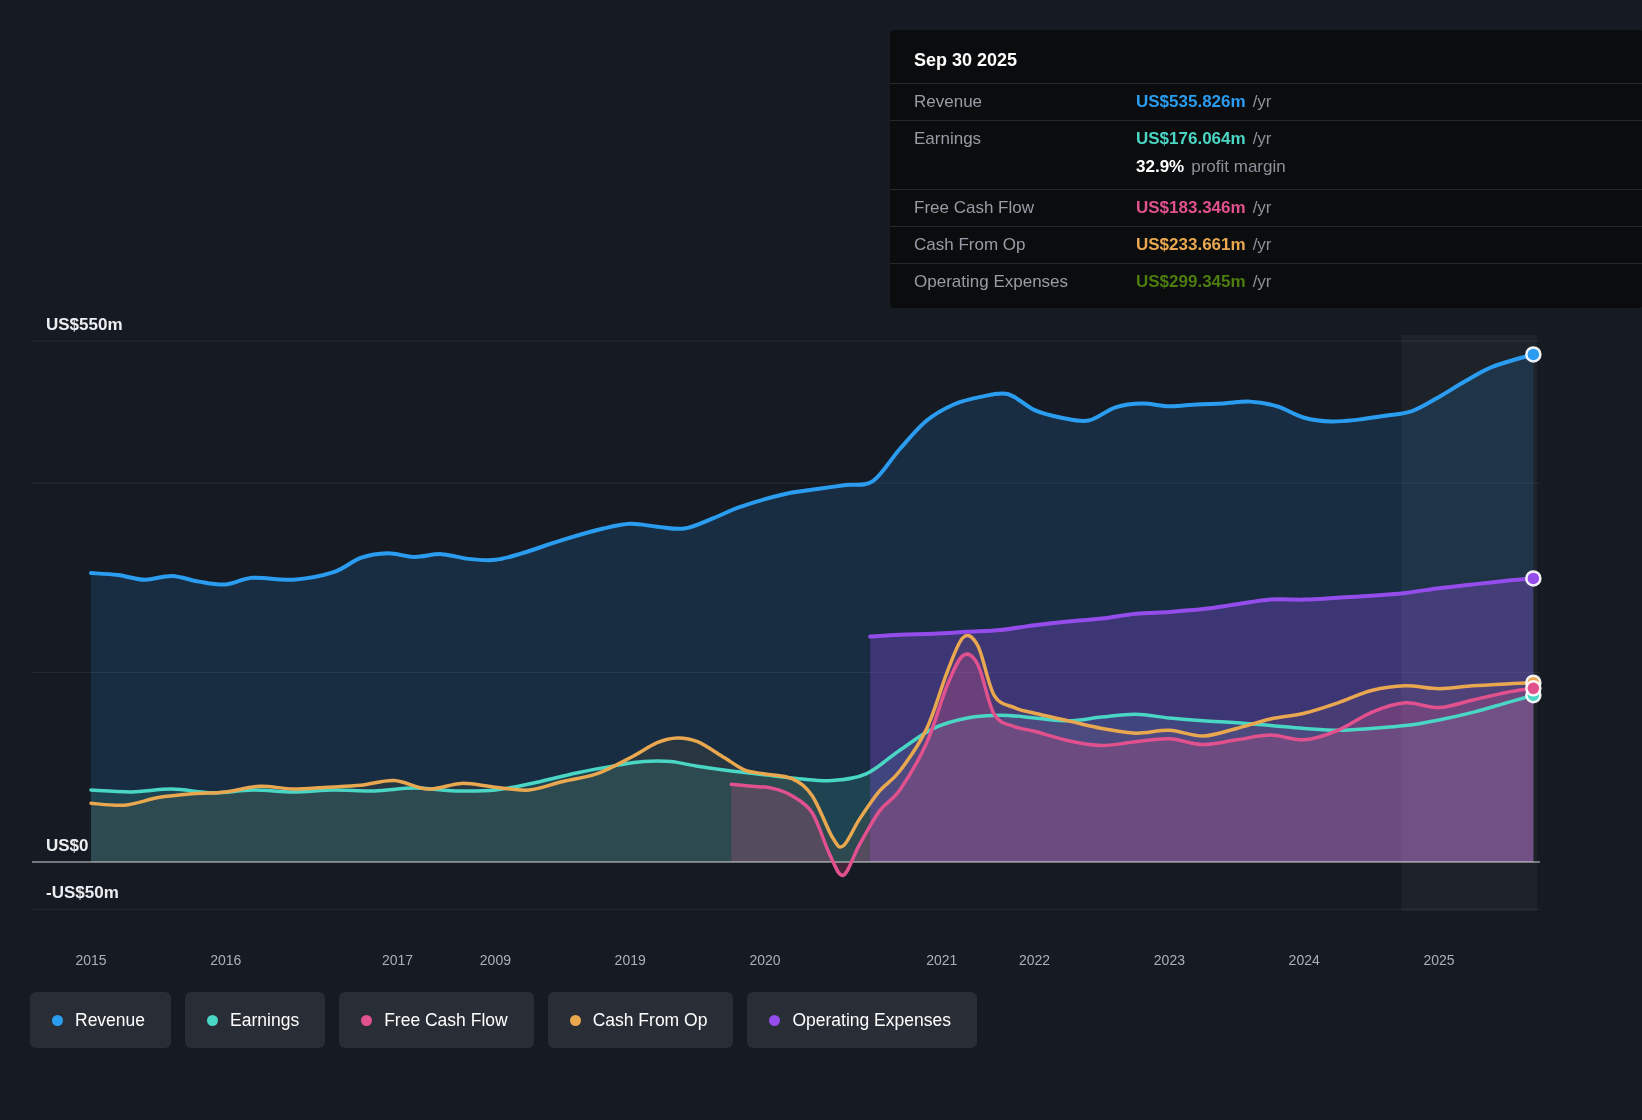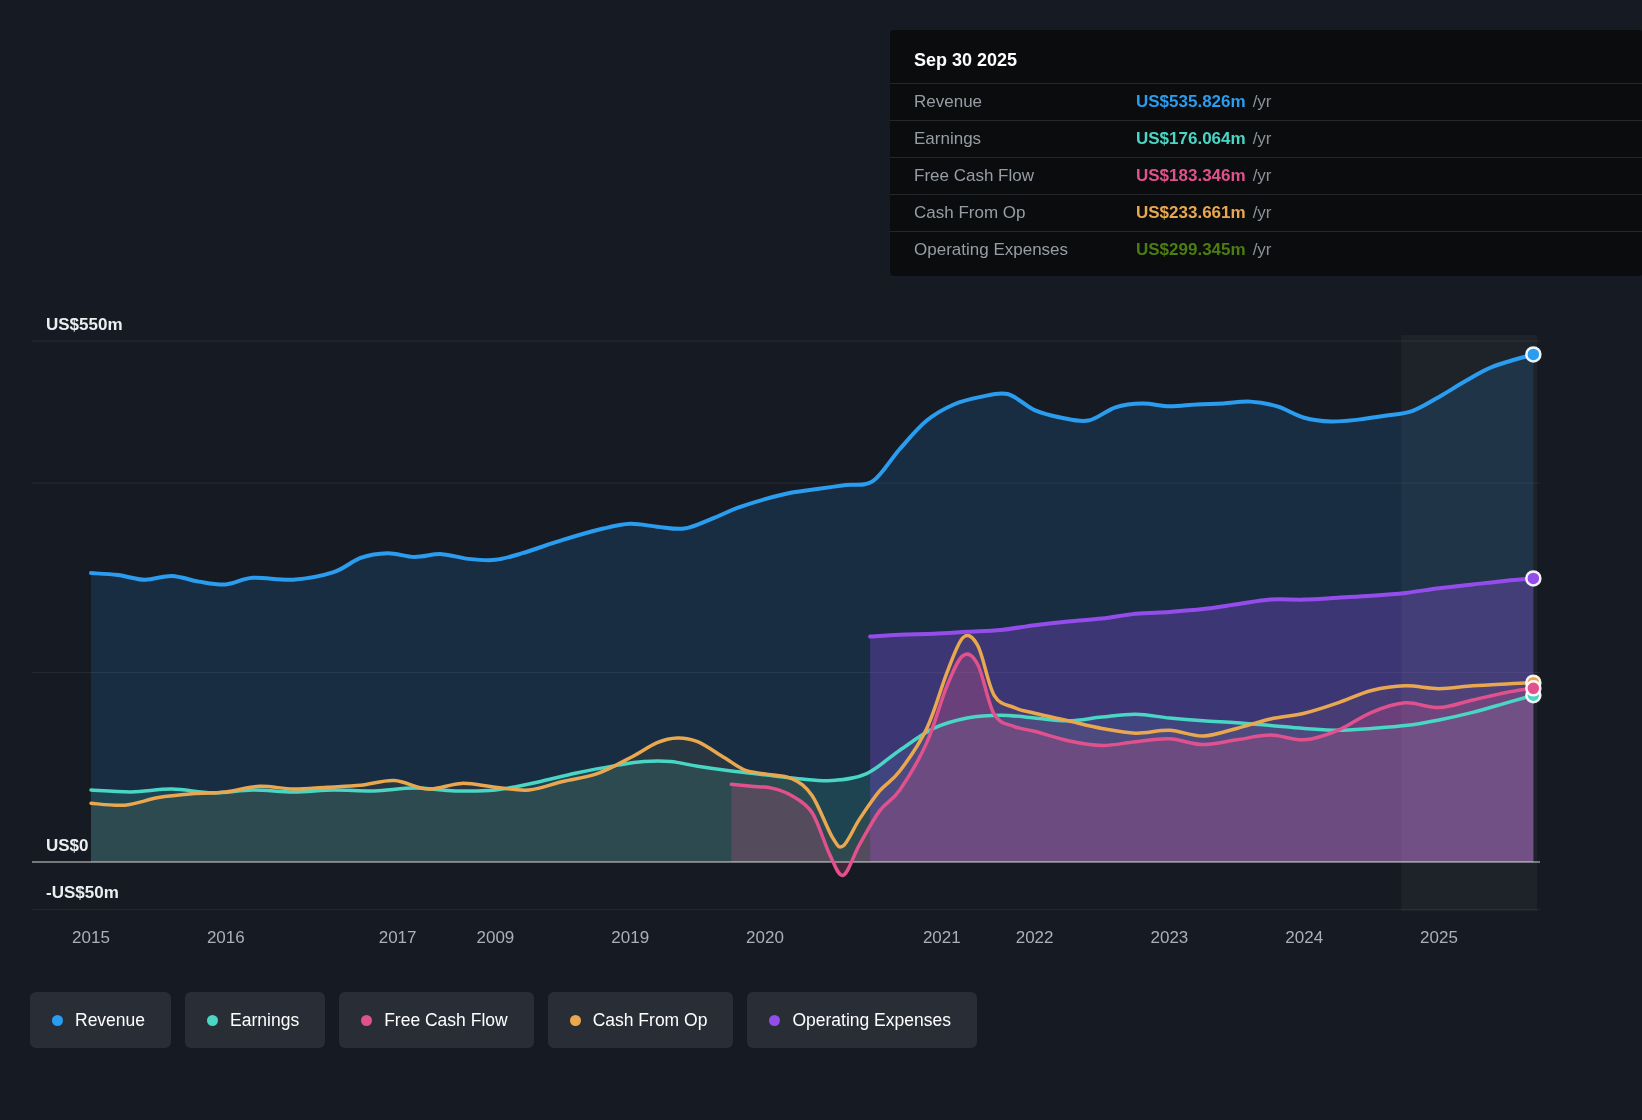--- a/index.html
+++ b/index.html
@@ -1,20 +1,20 @@
 <!DOCTYPE html>
 <html><head>
 <meta charset="utf-8">
 <style>
   html,body{margin:0;padding:0;background:#161b23;}
   body{width:1642px;height:1120px;position:relative;overflow:hidden;
        font-family:"Liberation Sans",sans-serif;-webkit-font-smoothing:antialiased;}
   #chart-svg{position:absolute;left:0;top:0;}
   .y-label{position:absolute;left:46px;color:#eceef1;font-weight:700;font-size:17px;text-align:center;}
-  .x-label{position:absolute;top:928px;transform:translateX(-50%);color:#a9b0b9;font-size:17px;}
+  .x-label{position:absolute;top:952px;transform:translateX(-50%);color:#a9b0b9;font-size:14px;}
   .tooltip{position:absolute;left:890px;top:30px;width:753px;background:#0b0c0e;border-radius:4px;
            padding:6px 0 8px;box-sizing:border-box;}
   .tt-title{font-size:18px;font-weight:700;color:#ffffff;padding:14px 24px 12px;}
   .tt-row{display:flex;align-items:baseline;padding:8px 24px;border-top:1px solid #24272c;font-size:17px;}
   .tt-row.tt-margin{border-top:none;padding-top:0;padding-bottom:12px;}
   .tt-label{color:#979da5;width:222px;flex:none;}
   .tt-val{font-weight:700;}
   .tt-suffix{color:#8b9199;margin-left:7px;}
   .legend{position:absolute;left:30px;top:992px;display:flex;gap:14px;}
   .legend-chip{display:inline-flex;align-items:center;gap:12px;background:#282d36;border-radius:6px;
@@ -74,20 +74,25 @@
     <span class="tt-val" style="color: rgb(43, 157, 240);">US$535.826m</span>
     <span class="tt-suffix">/yr</span>
   </div>
 
   <div class="tt-row">
     <span class="tt-label">Earnings</span>
     <span class="tt-val" style="color: rgb(74, 214, 196);">US$176.064m</span>
     <span class="tt-suffix">/yr</span>
   </div>
 
+  <div class="tt-row tt-margin">
+    <span class="tt-label"></span>
+    <span class="tt-val" style="color: rgb(255, 255, 255);">32.9%</span>
+    <span class="tt-suffix">profit margin</span>
+  </div>
 
   <div class="tt-row">
     <span class="tt-label">Free Cash Flow</span>
     <span class="tt-val" style="color: rgb(225, 81, 142);">US$183.346m</span>
     <span class="tt-suffix">/yr</span>
   </div>
 
   <div class="tt-row">
     <span class="tt-label">Cash From Op</span>
     <span class="tt-val" style="color: rgb(233, 168, 80);">US$233.661m</span>

